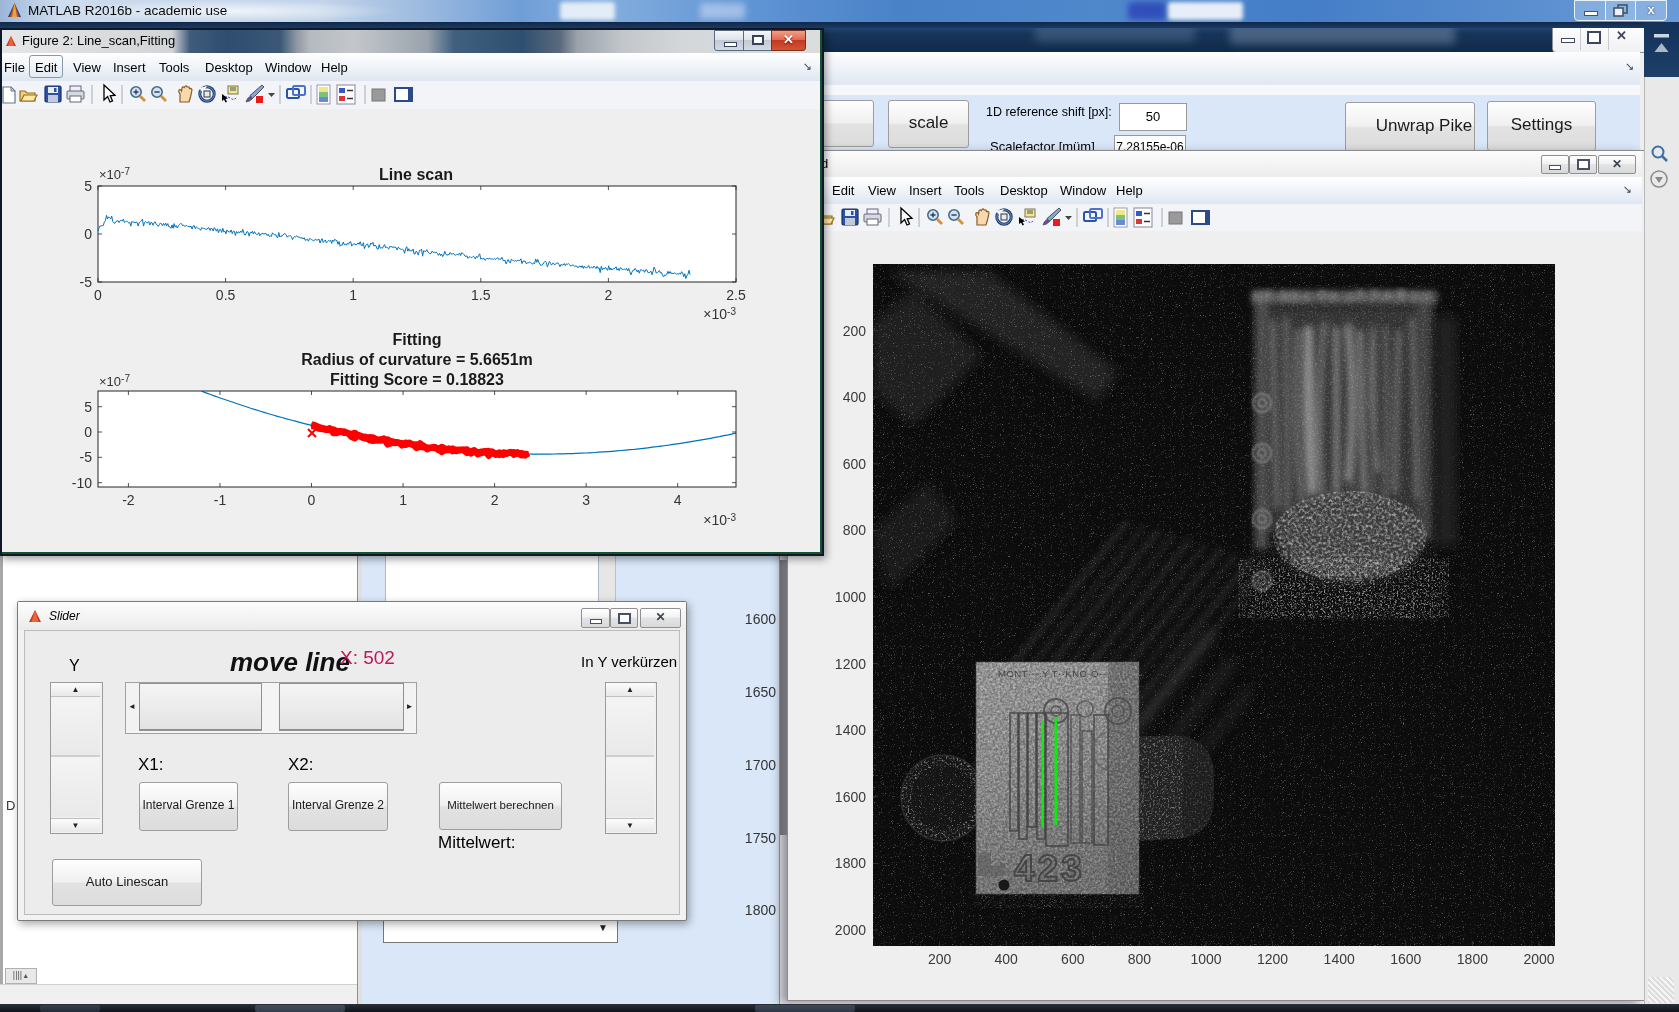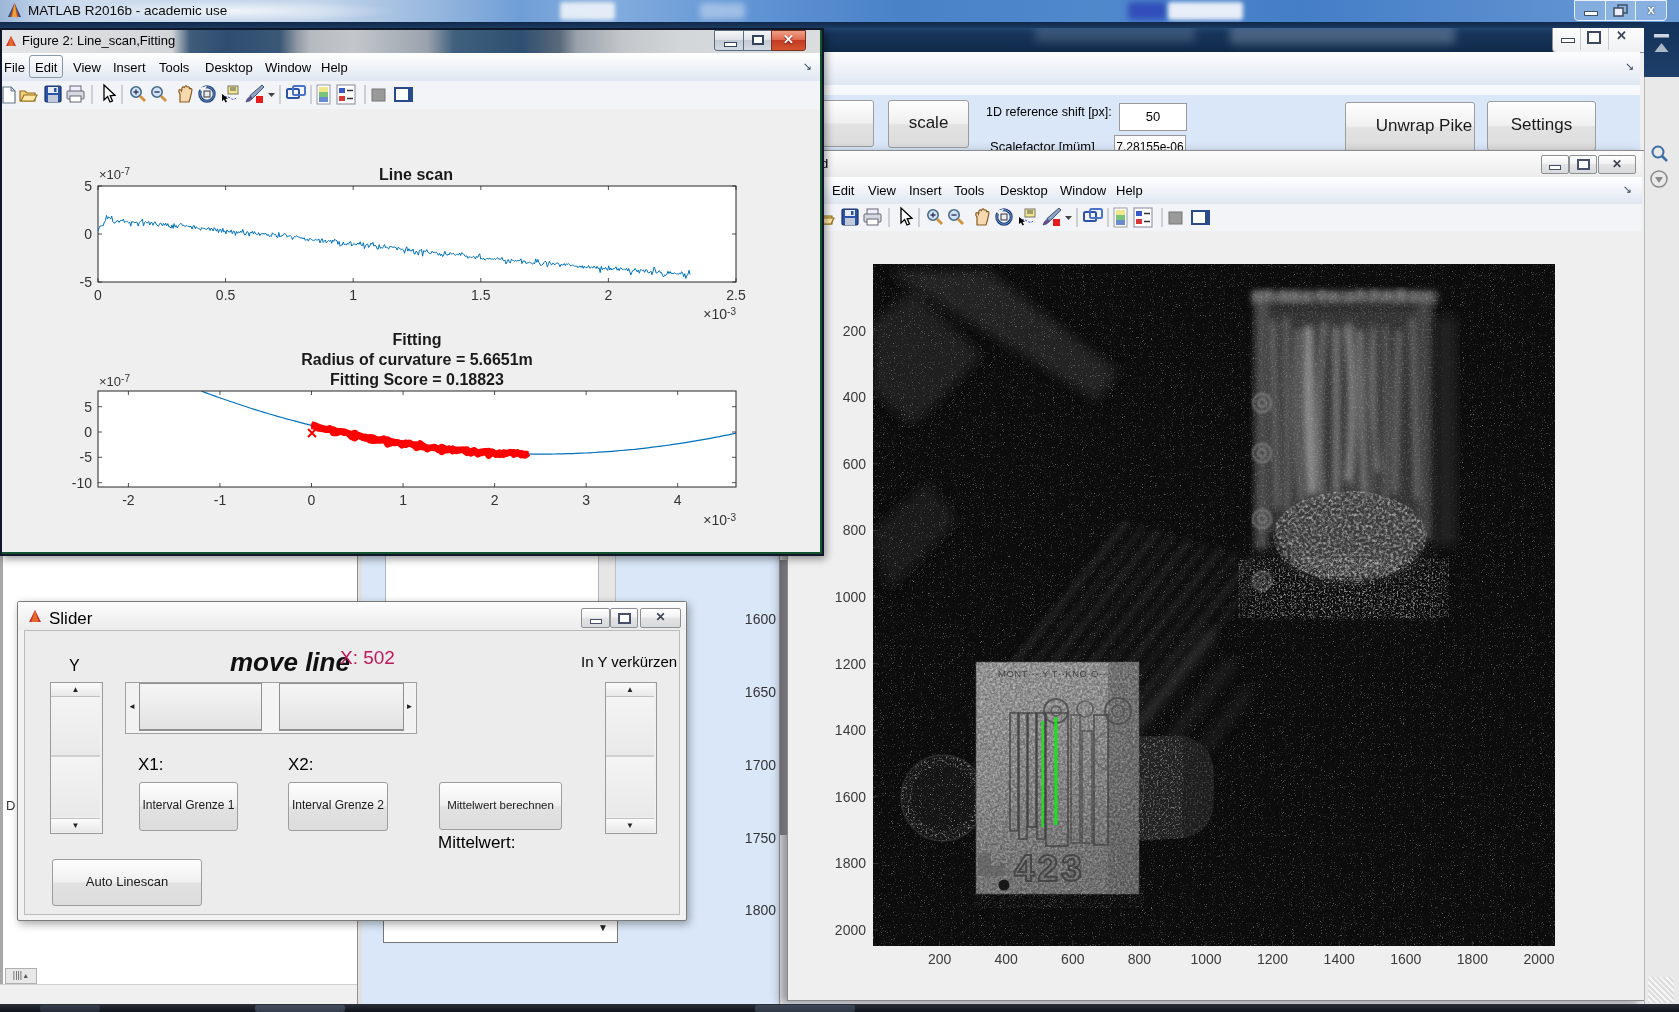--- a/index.html
+++ b/index.html
@@ -614,21 +614,21 @@
         </g>
       </svg></div>
 </div>
 
 <div class="abs" style="left:17px;top:601px;width:668px;height:318px;background:#f2f2f2;border:1px solid #7a7a7a;border-radius:2px;box-shadow:2px 3px 8px rgba(0,0,0,0.35);">
   <div class="abs" style="left:0;top:0;width:668px;height:28px;background:linear-gradient(#fdfdfd,#ebebeb);">
     <div class="abs" style="left:10px;top:7px;width:14px;height:13px;"><svg width="14" height="13">
           <polygon points="7,0 13,12 1,12" fill="#c33"></polygon>
           <polygon points="7,0 10.5,12 3.5,12" fill="#e66a2b"></polygon>
         </svg></div>
-    <div class="abs" style="left:31px;top:7px;font-size:17px;color:#000;">Slider</div>
+    <div class="abs" style="left:31px;top:7px;font-size:12px;color:#000;font-style:italic;">Slider</div>
     <div class="win7btn" style="left:563px;top:6px;width:27px;height:18px;">
         <div class="abs" style="left:8px;top:10px;width:10px;height:3px;background:#fff;border:1px solid #46506a;"></div>
       </div>
     <div class="win7btn" style="left:592px;top:6px;width:26px;height:18px;">
         <div class="abs" style="left:7px;top:4px;width:9px;height:7px;background:#fff;border:2px solid #46506a;"></div>
       </div>
     <div class="win7btn" style="left:622px;top:6px;width:39px;height:18px;text-align:center;font-size:12px;font-weight:bold;color:#3a4252;line-height:17px;">✕</div>
   </div>
   <div class="abs" style="left:6px;top:28px;width:654px;height:283px;background:#ececec;border:1px solid #bbb;">
 

